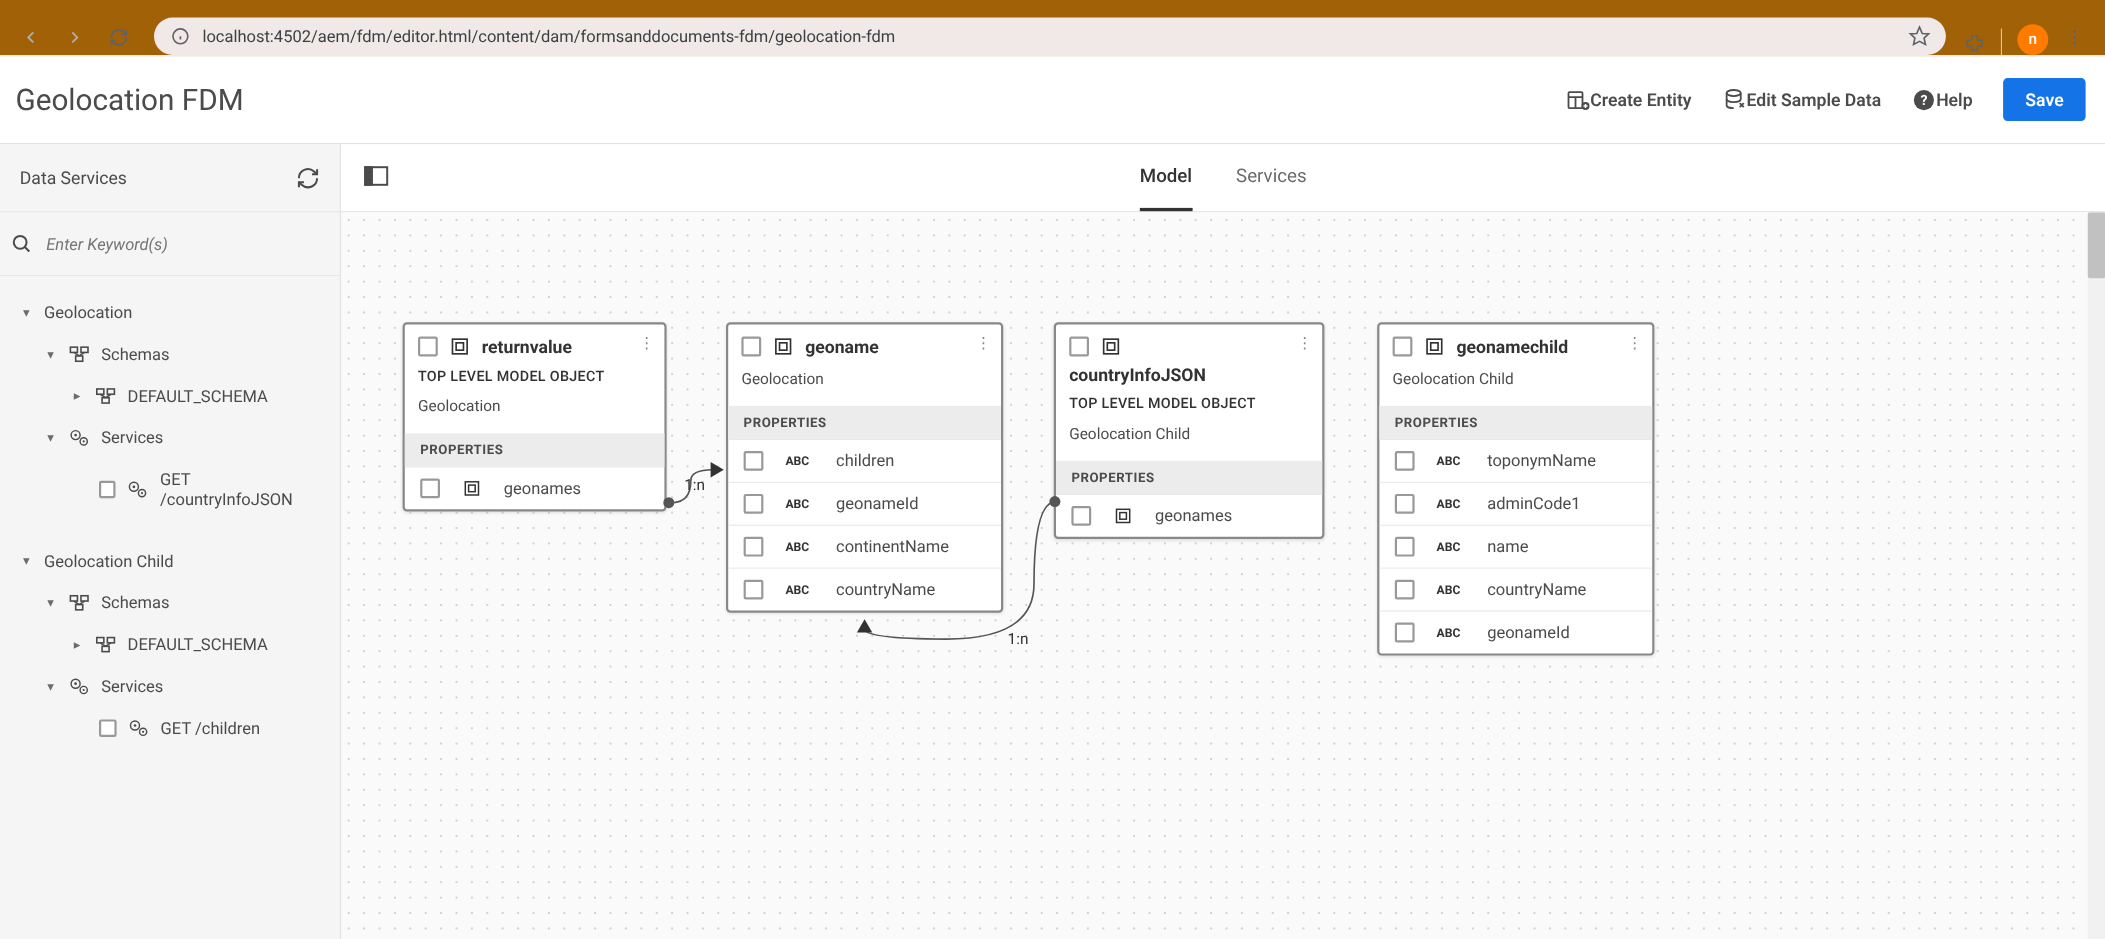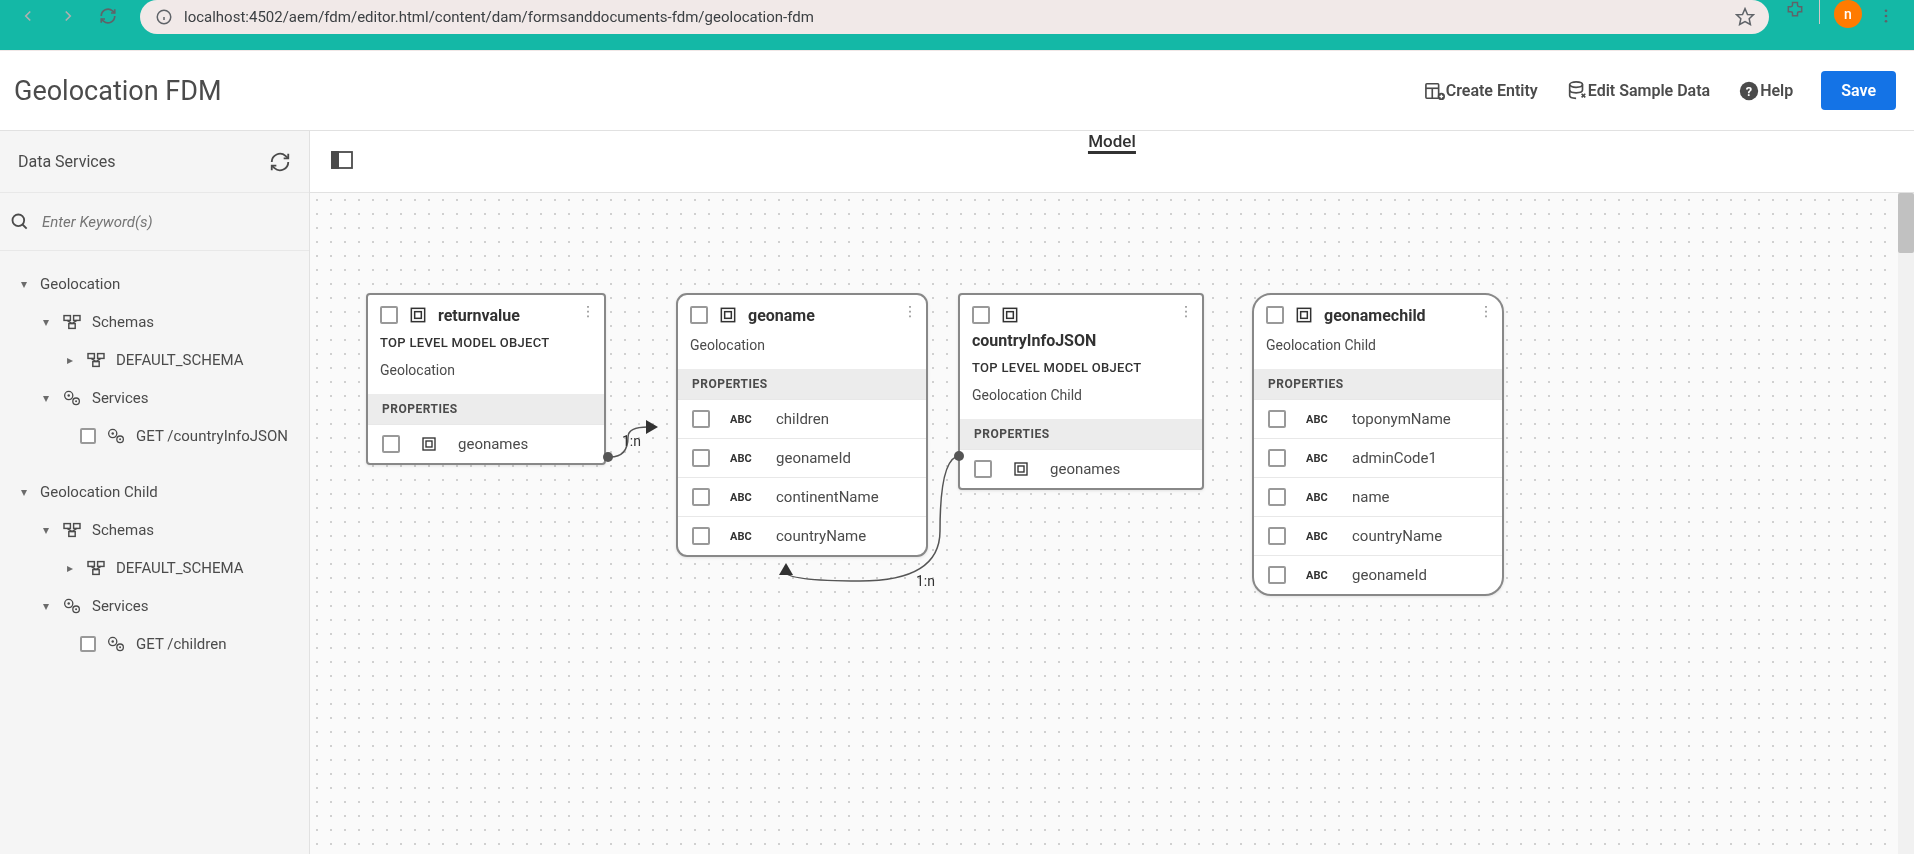--- a/index.html
+++ b/index.html
@@ -1,19 +1,19 @@
 <!DOCTYPE html>
 <html><head>
 <meta charset="utf-8">
 <style>
 * { margin: 0; padding: 0; box-sizing: border-box; font-family: -apple-system, BlinkMacSystemFont, "Segoe UI", Roboto, Arial, sans-serif; }
 body { width: 1914px; height: 854px; overflow: hidden; background: #fff; }
 
 
-.browser-bar { height: 51px; background: #14b8a6; display: flex; align-items: flex-start; padding: 0 12px; gap: 8px; border-bottom: 1px solid #f0e8e7; }
+.browser-bar { height: 51px; background: #a16207; display: flex; align-items: flex-end; padding: 0 12px; gap: 8px; border-bottom: 1px solid #f0e8e7; }
 .nav-btn { width: 32px; height: 32px; display: flex; align-items: center; justify-content: center; border: none; background: transparent; cursor: pointer; color: #5f6368; border-radius: 50%; }
 .nav-btn.disabled { color: #b0b0b0; }
 .url-bar { flex: 1; height: 34px; background: #f1e9e8; border-radius: 17px; display: flex; align-items: center; padding: 0 14px; gap: 10px; margin: 0 8px; }
 .url-bar input { flex: 1; border: none; background: transparent; font-size: 15px; color: #3c4043; outline: none; }
 .chrome-icon { width: 20px; height: 20px; display: flex; align-items: center; justify-content: center; color: #5f6368; }
 .avatar { width: 28px; height: 28px; border-radius: 50%; background: #ff7b00; color: #fff; display: flex; align-items: center; justify-content: center; font-size: 14px; font-weight: 500; }
 .divider-v { width: 1px; height: 24px; background: #d0c8c7; margin: 0 6px; }
 
 
 .app-header { height: 80px; display: flex; align-items: center; justify-content: space-between; padding: 0 18px 0 14px; border-bottom: 1px solid #e1e1e1; }
@@ -29,30 +29,30 @@
 .sidebar-head { height: 62px; display: flex; align-items: center; justify-content: space-between; padding: 0 18px; font-size: 16px; color: #4b4b4b; border-bottom: 1px solid #e8e8e8; }
 .refresh-ico { cursor: pointer; }
 .search-row { height: 58px; display: flex; align-items: center; padding: 0 10px; gap: 12px; border-bottom: 1px solid #e8e8e8; }
 .search-row input { border: none; background: transparent; font-size: 15px; font-style: italic; color: #888; outline: none; flex: 1; }
 
 .tree { padding: 14px 0; overflow-y: auto; }
 .tree-item { display: flex; align-items: center; padding: 10px 18px; font-size: 15px; color: #4b4b4b; cursor: pointer; gap: 10px; }
 .tree-item.l1 { padding-left: 18px; font-weight: 400; }
 .tree-item.l2 { padding-left: 40px; }
 .tree-item.l3 { padding-left: 64px; }
-.tree-item.l4 { padding-left: 54px; margin-left: 26px; }
+.tree-item.l4 { padding-left: 90px; }
 .chev { width: 12px; display: inline-flex; justify-content: center; font-size: 12px; color: #6b6b6b; }
 .tree-ico { width: 20px; height: 18px; display: inline-flex; align-items: center; justify-content: center; }
 .tree-cb { width: 16px; height: 16px; border: 2px solid #999; border-radius: 2px; background: #fff; }
 
 
 .canvas-wrap { flex: 1; display: flex; flex-direction: column; position: relative; }
 .canvas-toolbar { height: 62px; display: flex; align-items: center; padding: 0 20px; border-bottom: 1px solid #e1e1e1; position: relative; }
 .panel-toggle { width: 24px; height: 24px; }
-.tabs { position: absolute; left: 50%; transform: translateX(-50%); display: flex; gap: 40px; height: 100%; align-items: center; flex-direction: column; }
+.tabs { position: absolute; left: 50%; transform: translateX(-50%); display: flex; gap: 40px; height: 100%; align-items: center; }
 .tab { font-size: 17px; color: #6b6b6b; cursor: pointer; height: 100%; display: flex; align-items: center; border-bottom: 3px solid transparent; }
 .tab.active { color: #323232; border-bottom-color: #323232; font-weight: 500; }
 
 .canvas { flex: 1; position: relative; background-image: radial-gradient(#d0d0d0 1px, transparent 1px); background-size: 14px 14px; background-color: #fafafa; overflow: auto; }
 .scrollbar-track { position: absolute; right: 0; top: 0; width: 16px; height: 100%; background: #f1f1f1; }
 .scrollbar-thumb { width: 100%; height: 60px; background: #c1c1c1; border-radius: 2px; }
 
 
 .entity { position: absolute; background: #fff; border: 2px solid #888; border-radius: 4px; box-shadow: 0 1px 3px rgba(0,0,0,0.1); }
 .entity-head { padding: 10px 12px 6px; position: relative; }
@@ -357,21 +357,21 @@
         </div>
       </div>
 
       <div class="dot" style="left:293px; top:259px;"></div>
       <svg class="connector" style="left:298px; top:229px;" width="50" height="40">
           <path d="M 2 35 Q 20 35 20 15 Q 20 5 40 5" fill="none" stroke="#555" stroke-width="1.5"></path>
         </svg>
       <div class="arrow-right" style="left:336px; top:227px;"></div>
       <div class="rel-label" style="left:312px; top:240px;">1:n</div>
 
-      <div class="entity" style="left:366px; top:100px; width:252px;border-radius:11px;">
+      <div class="entity" style="left:350px; top:100px; width:252px;">
         <div class="entity-head">
           <div class="entity-title-row">
             <span class="entity-cb"></span>
             <span class="entity-ico">
                 <svg width="20" height="20" viewBox="0 0 24 24" fill="none" stroke="#323232" stroke-width="1.8">
                   <rect x="4" y="4" width="16" height="16"></rect>
                   <rect x="8" y="8" width="8" height="8"></rect>
                 </svg>
               </span>
             <span class="entity-name">geoname</span>
@@ -431,21 +431,21 @@
         </div>
       </div>
 
       <div class="dot" style="left:644px; top:258px;"></div>
       <svg class="connector" style="left:470px; top:258px;" width="185" height="140">
           <path d="M 180 5 Q 160 5 160 80 Q 160 130 80 130 Q 5 130 5 120" fill="none" stroke="#555" stroke-width="1.5"></path>
         </svg>
       <div class="arrow-up" style="left:469px; top:370px;"></div>
       <div class="rel-label" style="left:606px; top:380px;">1:n</div>
 
-      <div class="entity" style="left:942px; top:100px; width:252px;border-radius:19px;">
+      <div class="entity" style="left:942px; top:100px; width:252px;">
         <div class="entity-head">
           <div class="entity-title-row">
             <span class="entity-cb"></span>
             <span class="entity-ico">
                 <svg width="20" height="20" viewBox="0 0 24 24" fill="none" stroke="#323232" stroke-width="1.8">
                   <rect x="4" y="4" width="16" height="16"></rect>
                   <rect x="8" y="8" width="8" height="8"></rect>
                 </svg>
               </span>
             <span class="entity-name">geonamechild</span>

